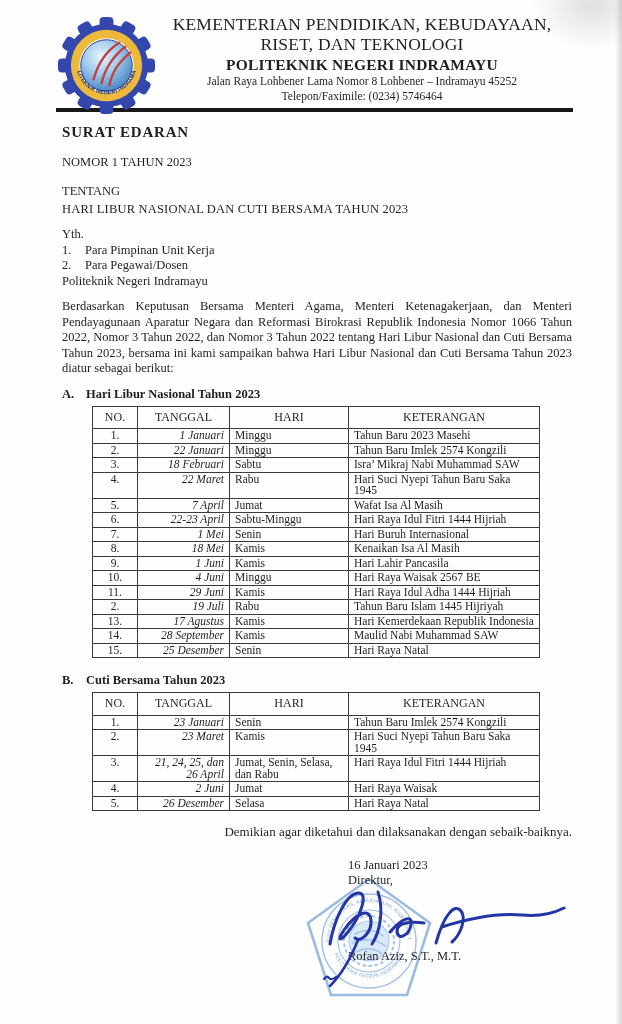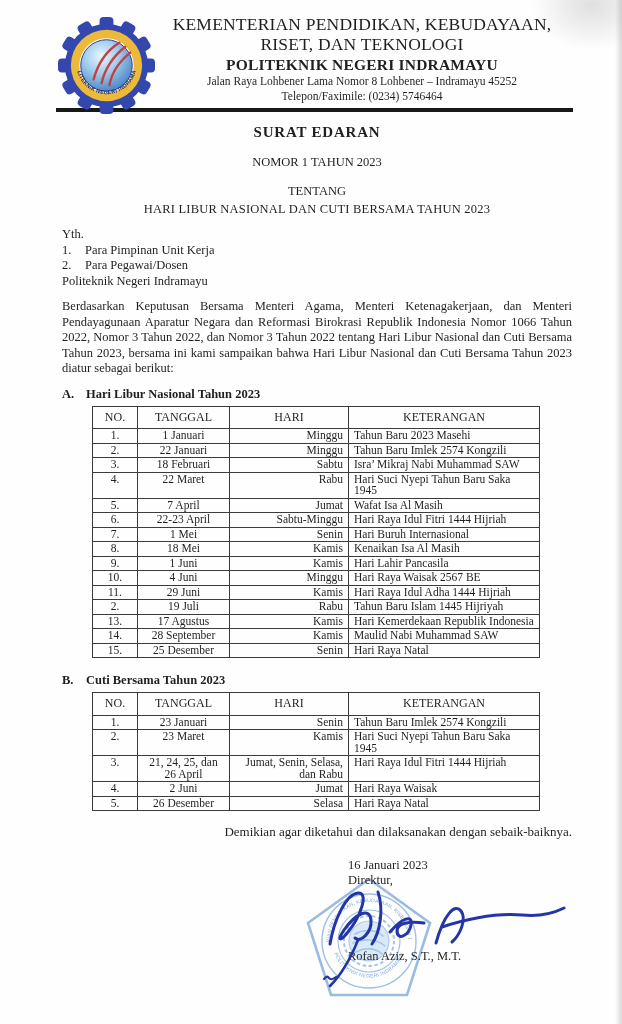--- a/index.html
+++ b/index.html
@@ -27,21 +27,21 @@
   .lh-text { margin-left:162px; width:400px; text-align:center; }
   .lh-ministry { font-size:17.5px; line-height:20px; letter-spacing:.2px; }
   .lh-institution { font-size:15.5px; line-height:19px; font-weight:bold; margin-top:1px; letter-spacing:.2px; }
   .lh-small { font-size:11.5px; line-height:15px; }
 
   .divider { height:4px; background:#181818; margin:4px 49px 0 56px; }
 
   .content { margin:0 50px 0 62px; }
 
   
-  .title-block { text-align:center; margin-top:11px; }
+  .title-block { margin-top:11px; }
   .doc-type { font-size:15px; font-weight:bold; letter-spacing:.8px; line-height:18px; }
   .doc-number { font-size:12.5px; line-height:16px; margin-top:13px; }
   .doc-about { font-size:12.5px; line-height:15px; margin-top:14px; }
   .doc-subject { font-size:12.5px; line-height:15px; margin-top:3px; letter-spacing:.2px; }
 
   
   .recipients { margin-top:10px; font-size:12.5px; line-height:15.5px; }
   .rcpt-row { display:flex; }
   .rcpt-no { width:23px; flex:none; }
 
@@ -52,22 +52,22 @@
   .section-no { width:24px; flex:none; }
 
   
   table.holiday { border-collapse:collapse; table-layout:fixed; width:448px; margin:4px 0 0 30px; }
   table.holiday th, table.holiday td {
     border:1px solid #3b3b3b; font-size:11.5px; line-height:11.5px;
     padding:1px 5px; vertical-align:top; font-weight:normal;
   }
   table.holiday thead th { text-align:center; padding:5px 2px; font-size:12px; }
   table.holiday td:nth-child(1) { text-align:center; padding-left:1px; padding-right:1px; }
-  table.holiday td:nth-child(2) { text-align:center; }
-  table.holiday td:nth-child(3) { text-align:right; }
+  table.holiday td:nth-child(2) { text-align:right;font-style:italic; }
+  table.holiday td:nth-child(3) { text-align:left; }
   table.holiday td:nth-child(4) { text-align:left; }
 
   .closing { margin-top:13px; font-size:13px; line-height:15.5px;text-align:right; }
 
   
   .sig-block { position:relative; margin-top:18px; height:200px; }
   .sig-text { margin-left:286px; font-size:12.5px; line-height:15.5px; position:relative; z-index:3; }
   .sig-space { height:60px; }
   .stamp-svg { position:absolute; left:222px; top:16px; z-index:1; opacity:.92; }
   .ink-svg { position:absolute; left:252px; top:22px; z-index:4; }

